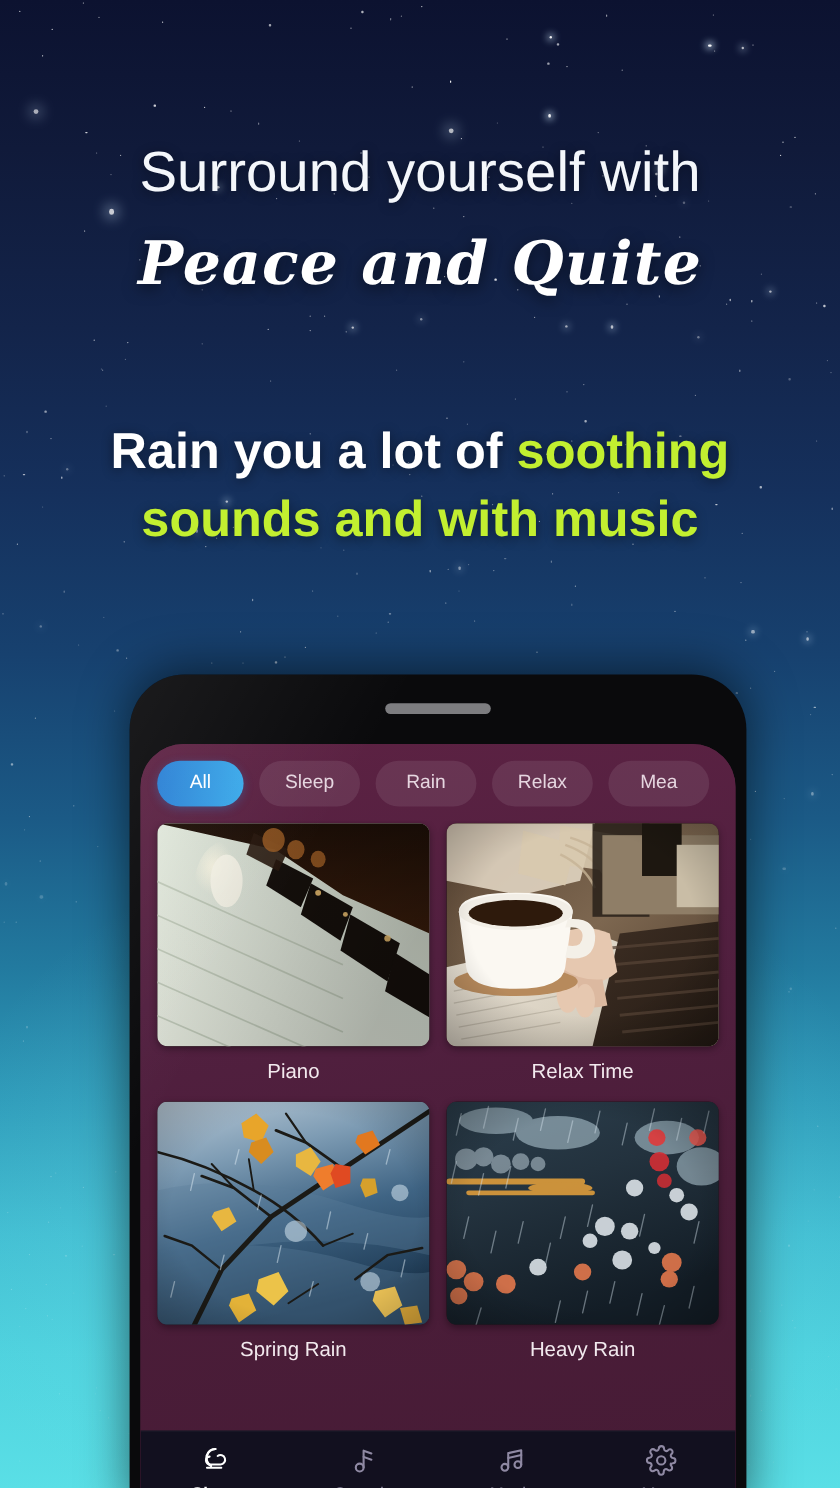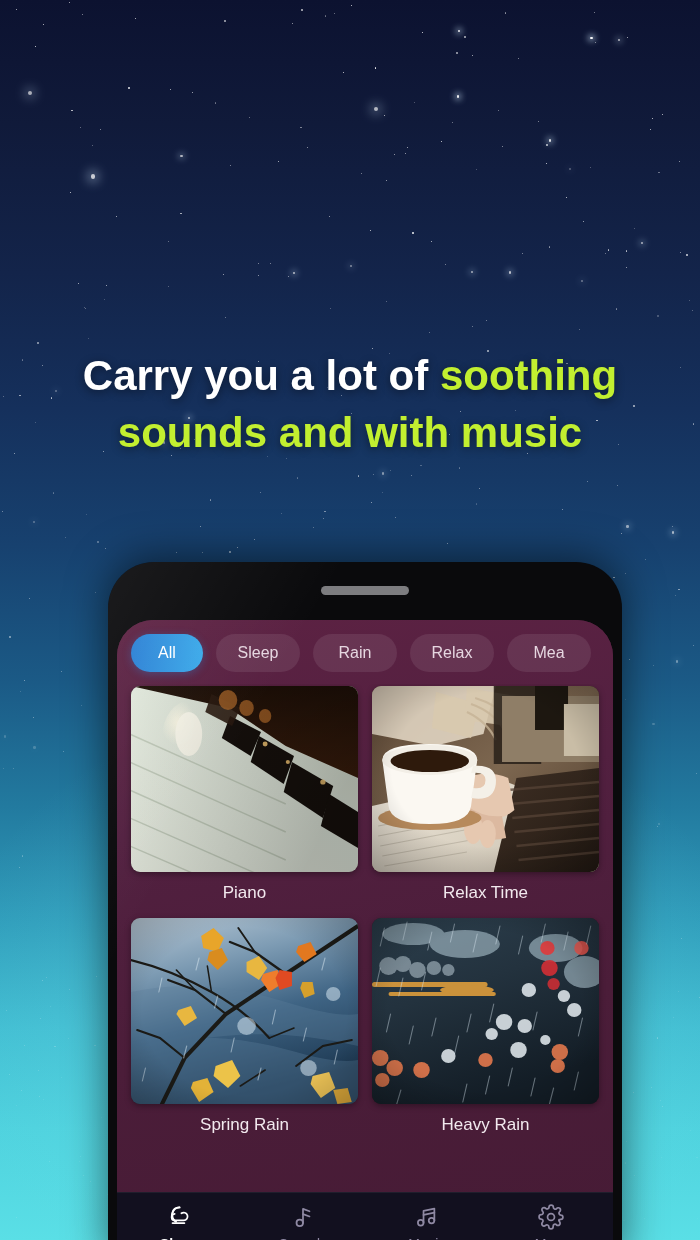--- a/index.html
+++ b/index.html
@@ -610,24 +610,26 @@
       <div class="star" style="left: 441px; top: 140.6px; width: 1px; height: 1px; opacity: 0.882;"></div>
       <div class="star" style="left: 82.5px; top: 1175.4px; width: 1px; height: 1px; opacity: 0.171;"></div>
       <div class="star" style="left: 586.5px; top: 481.2px; width: 1px; height: 1px; opacity: 0.457;"></div>
       <div class="star" style="left: 625.1px; top: 698.8px; width: 1px; height: 1px; opacity: 0.194;"></div>
       <div class="star" style="left: 359.7px; top: 737.4px; width: 1px; height: 1px; opacity: 0.356;"></div>
       <div class="star" style="left: 650.3px; top: 128.9px; width: 1px; height: 1px; opacity: 0.802;"></div>
       <div class="star" style="left: 573.4px; top: 1020.8px; width: 1.5px; height: 1.5px; opacity: 0.229;"></div>
     </div>
 
   <div class="headline-wrap">
+    <div class="headline-1">Surround yourself with</div>
+    <div class="headline-2">Peace and Quite</div>
   </div>
 
   <div class="subhead">
-    <span>Carry you a lot of </span><span class="accent">soothing sounds and with music</span>
+    <span>Rain you a lot of </span><span class="accent">soothing sounds and with music</span>
   </div>
 
   <div class="phone">
     <div class="speaker"></div>
     <div class="phone-bezel-sheen"></div>
 
     <div class="screen">
       <div class="app">
 
         <div class="chips" id="chips-row">

